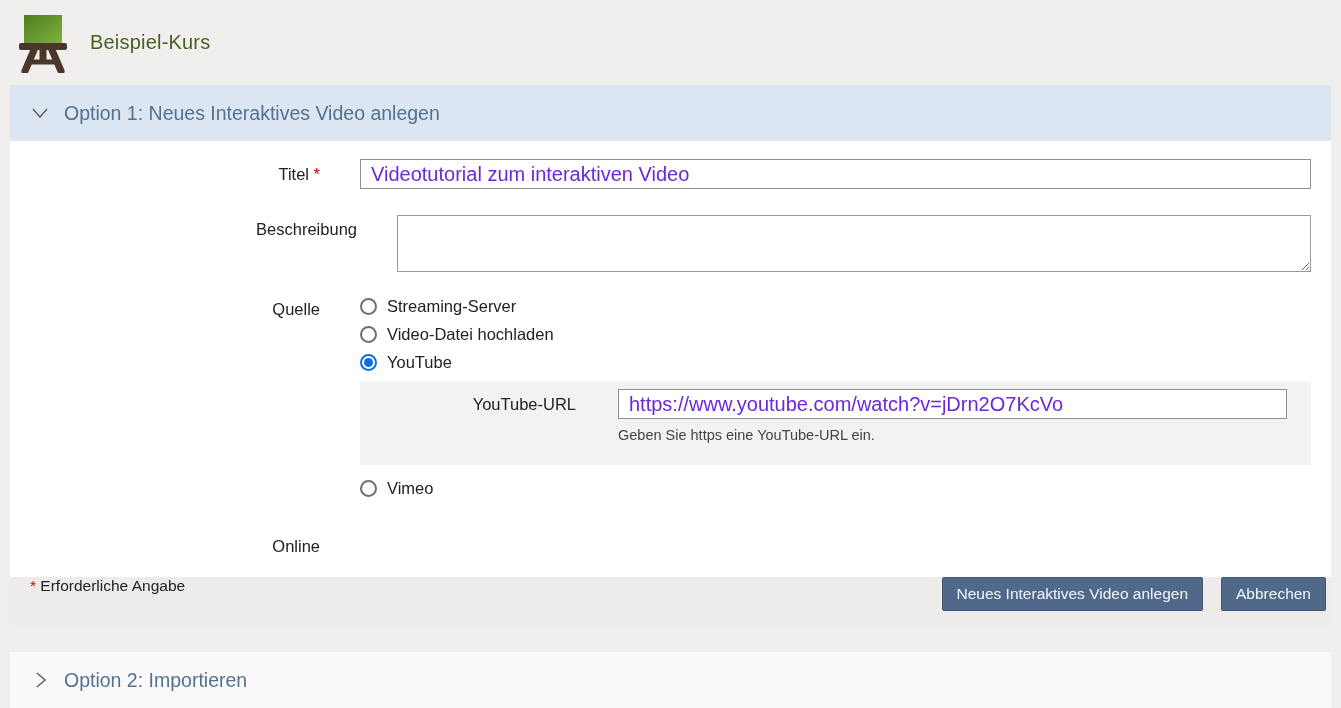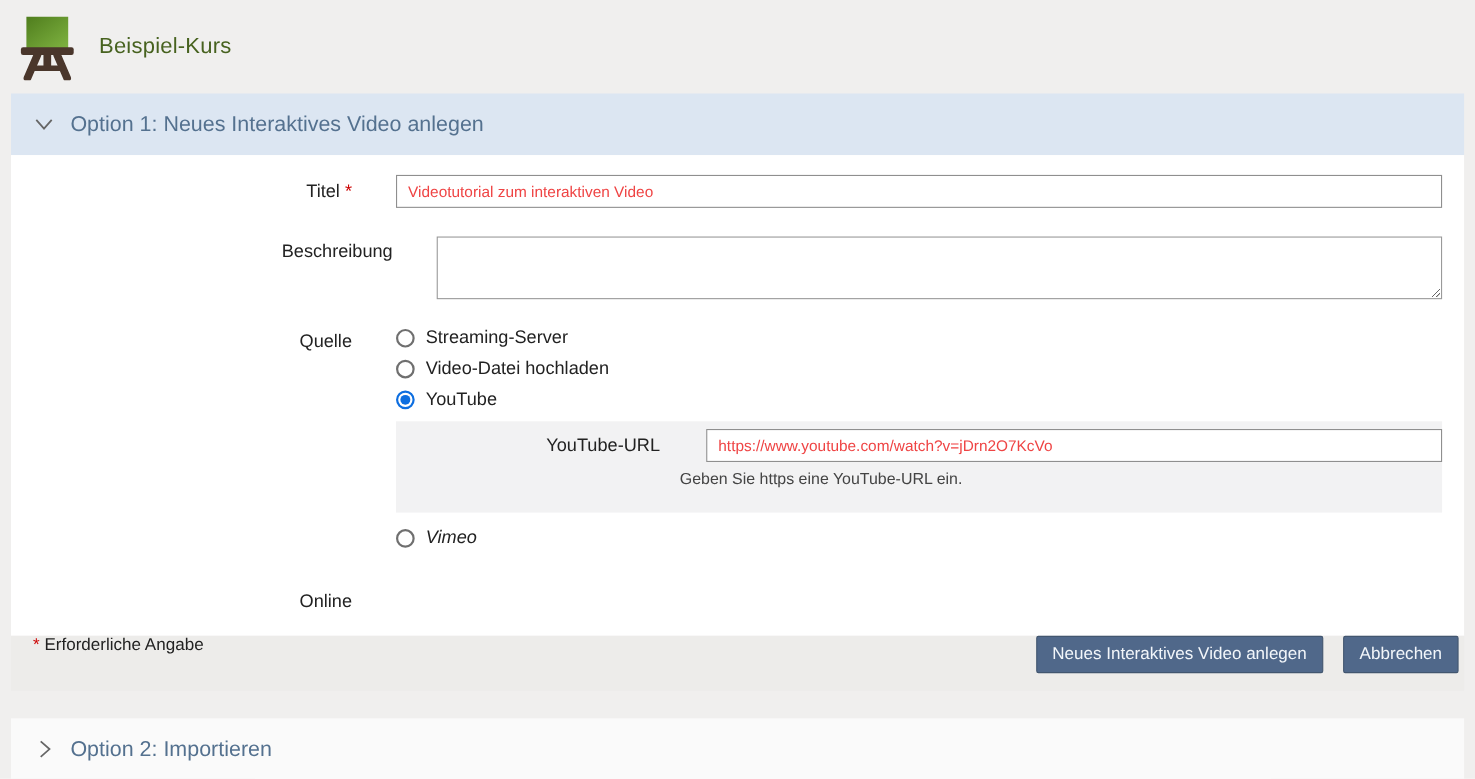--- a/index.html
+++ b/index.html
@@ -32,21 +32,21 @@
   .label-col{
     width:350px;box-sizing:border-box;flex:0 0 auto;
     text-align:right;padding-right:40px;
     font-size:16.5px;color:#222;
   }
   .field-col{flex:1;margin-right:20px;}
   .req{color:#c00;}
   .text-input{
     width:100%;box-sizing:border-box;height:30px;
     border:1px solid #8f8f8f;border-radius:0;
-    padding:0 10px;font-size:14px;color:#ef4444;
+    padding:0 10px;font-size:20px;color:#6d28d9;
     font-family:"Liberation Sans","DejaVu Sans",sans-serif;
     background:#fff;outline:none;
   }
   .textarea{
     width:100%;box-sizing:border-box;height:57px;
     border:1px solid #9a9a9a;padding:6px 10px;font-size:15.5px;
     font-family:"Liberation Sans","DejaVu Sans",sans-serif;
     resize:vertical;outline:none;color:#222;
   }
   .row-titel .label-col{padding-top:6px;}
@@ -61,29 +61,29 @@
   }
   .radio.checked{border-color:#0d6ee0;}
   .radio.checked::after{
     content:"";display:block;width:9px;height:9px;margin:2px;
     border-radius:50%;background:#0d6ee0;
   }
   .sub-box{
     background:#f2f2f3;margin:10px 0 5px 0;
     padding:7px 0 22px 0;
   }
-  .sub-row{display:flex;justify-content:flex-end;}
+  .sub-row{display:flex;}
   .sub-label-col{
     width:258px;box-sizing:border-box;flex:0 0 auto;
     text-align:right;padding-right:42px;padding-top:6px;
     font-size:16.5px;color:#222;
   }
   .sub-field-col{width:669px;flex:0 0 auto;}
   .help-text{margin:8px 0 0 258px;font-size:14.5px;color:#444;}
-  .row-vimeo{margin-top:14px;font-style:italic;}
+  .row-vimeo{margin-top:14px;}
   .row-online{margin-top:30px;align-items:center;}
   .checkbox{
     width:17px;height:17px;background:#0d6ee0;border-radius:3px;
     position:relative;cursor:pointer;flex:0 0 auto;
   }
   .checkbox::after{
     content:"";position:absolute;left:5.5px;top:2.5px;
     width:4.5px;height:9px;border:solid #fff;border-width:0 2.5px 2.5px 0;
     transform:rotate(40deg);
   }

